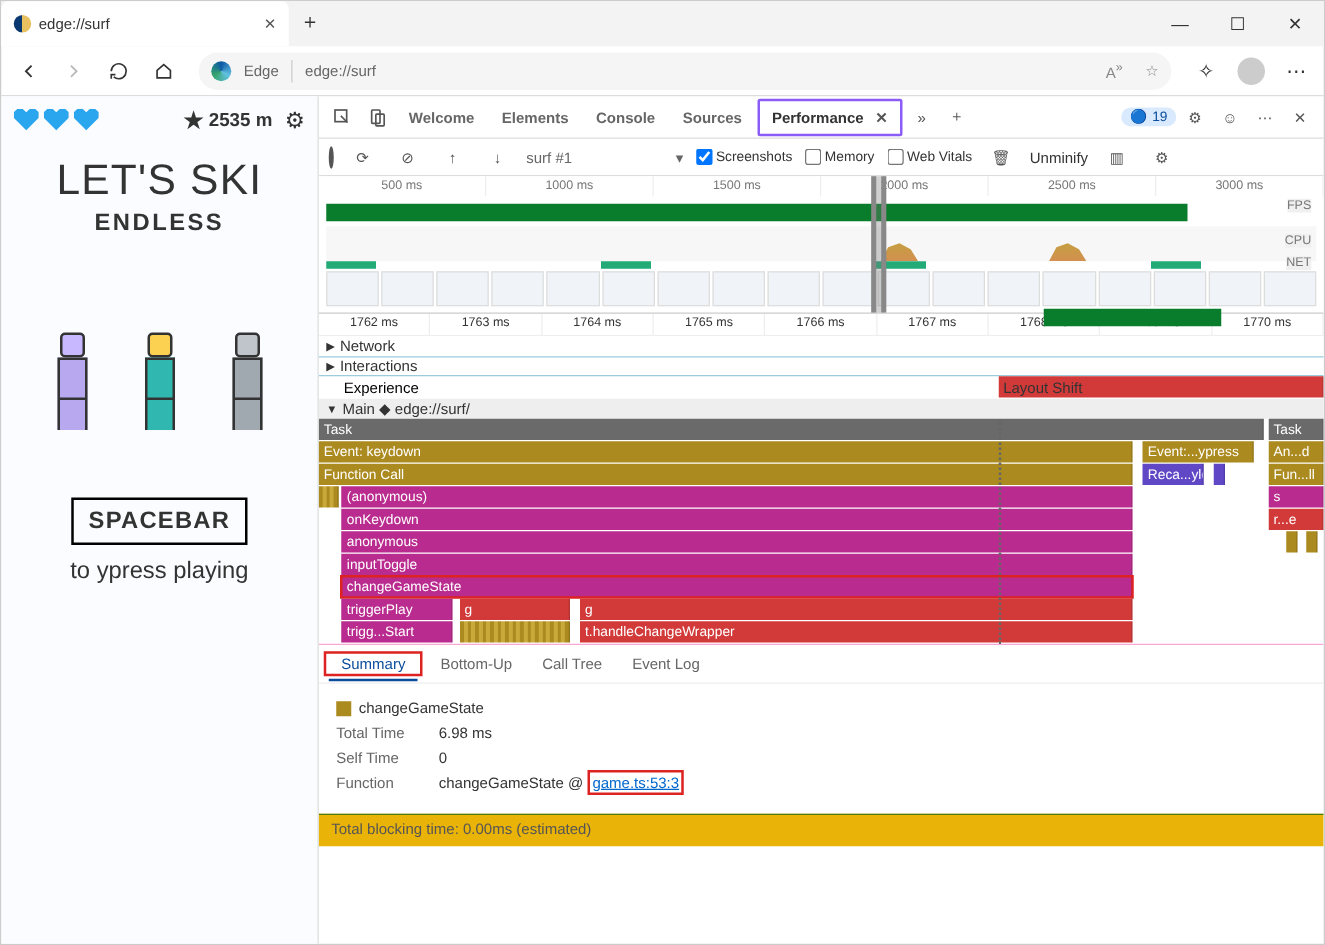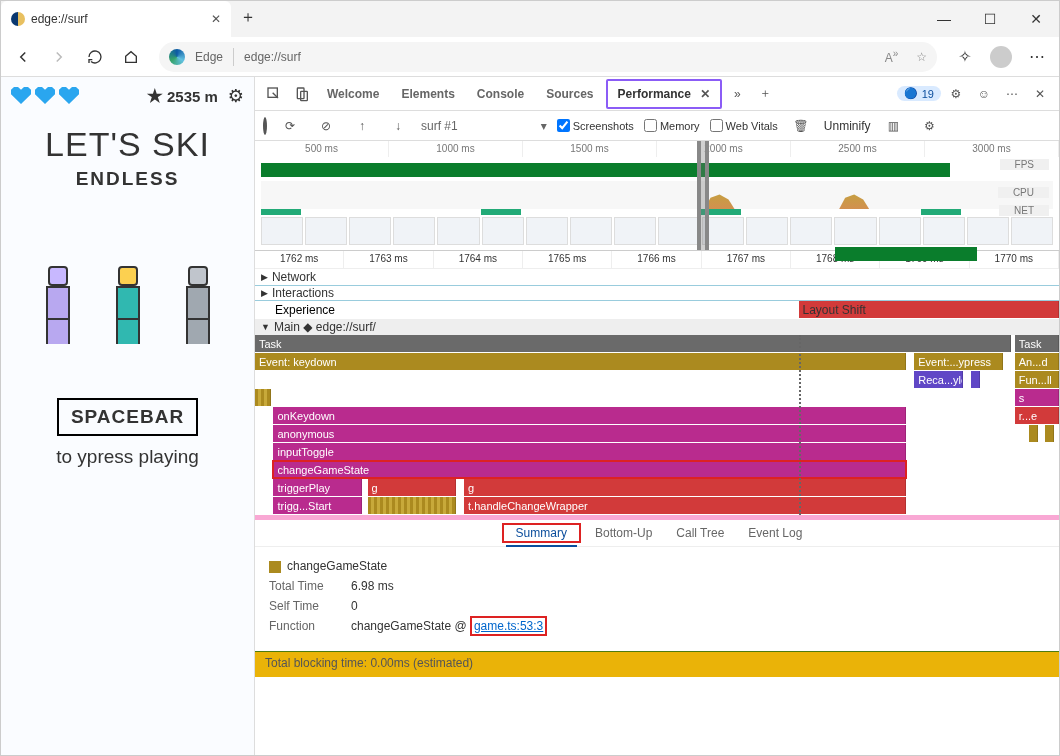--- a/index.html
+++ b/index.html
@@ -49,32 +49,32 @@
 .rec-inner { width: 6px; height: 6px; background: #555; border-radius: 50%; margin: 2px auto; }
 .ddown { color: #666; display:flex; align-items:center; gap:3px;}
 .ck { display: flex; align-items: flex-end; gap: 3px; color: #333; font-size:11px;}
 .overview { height: 110px; border-bottom: 1px solid #ccc; position: relative; background: #fff; }
 .ov-ruler { height: 16px; display: flex; color: #777; font-size: 10px; }
 .ov-tick { flex: 1; text-align: center; border-right: 1px solid #eee; padding-top: 2px;}
 .ov-main { height: 24px; position: relative; margin: 0 6px; }
 .ov-green { position:absolute; left:0; right:13%; top:6px; height:14px; background:#0a7d2c; }
 .ov-cpu { height: 28px; position: relative; margin: 0 6px; background: #f7f7f7; }
 .cpu-bump { position:absolute; bottom:0; width:30px; height:16px; background:linear-gradient(180deg,#c5a040,#d29050); clip-path: polygon(0 100%,20% 30%,50% 10%,80% 40%,100% 100%); }
-.ov-label { position:absolute; right:4px; font-size:10px; color:#777; background:#f0f0f0; padding:0 15px;}
+.ov-label { position:absolute; right:4px; font-size:10px; color:#777; background:#f0f0f0; padding:0 0;}
 .ov-film { height:28px; display:flex; gap:2px; margin:2px 6px; }
 .film-frame { flex:1; background:#f0f3f7; border:1px solid #ddd;}
 .flame-ruler { height:18px; display:flex; color:#333; font-size:10px; border-bottom:1px solid #eee;}
 .flame { position: relative; font-size: 11px; color: #fff; }
 .tree-row { height:16px; display:flex; align-items:center; gap:4px; padding-left:6px; color:#333; background:#fff;}
 .tree-row .tri { font-size:9px; }
 .sel-marker { position:absolute; left:67.6%; top:0; bottom:0; width:0; border-left:2px dotted #666; z-index:5;}
 .bar-row { height: 18px; display:flex; position:relative; }
 .bar { position:absolute; height:17px; display:flex; align-items:center; padding:0 4px; overflow:hidden; white-space:nowrap; border-right:1px solid rgba(0,0,0,0.15); }
 .c-task{background:#6a6a6a}.c-gold{background:#ab8a1f}.c-magenta{background:#b92b8e}.c-violet{background:#6047c6}.c-red{background:#d23a3a}.c-oliverow{background:repeating-linear-gradient(90deg,#ab8a1f 0 3px,#c8a93a 3px 6px)}
-.detail-tabs { height: 32px; display: flex; align-items: center; gap: 4px; padding: 0 4px; border-top: 5px solid #f9a8d4; border-bottom: 1px solid #eee; justify-content: center; }
+.detail-tabs { height: 32px; display: flex; align-items: center; gap: 4px; padding: 0 4px; border-top: 1px solid #f9a8d4; border-bottom: 1px solid #eee; }
 .d-tab { padding: 5px 10px; color: #666; }
 .d-tab.active { color: #0a4d9c; border-bottom: 2px solid #0a4d9c; }
 .red-box { border:2px solid #d22; padding:1px 2px;}
 .summary { padding: 12px 14px; color:#333; position:relative;}
 .summary .row { display:flex; gap:16px; margin:6px 0; font-size:12px;}
 .summary .lbl { color:#666; width:66px;}
 .swatch { width:12px; height:12px; background:#ab8a1f; display:inline-block; margin-right:6px; vertical-align:middle;}
 .src-link { color:#0066cc; text-decoration: underline; }
 .blocking { height:26px; border-top:1px solid #4d7c0f; padding:4px 10px; color:#555; background:#eab308;}
 svg{display:block}
@@ -313,26 +313,28 @@
           <div class="bar-row">
             <div class="bar c-task" style="left:0;right:6%">Task</div>
             <div class="bar c-task" style="right:0;width:5.5%">Task</div>
           </div>
           <div class="bar-row">
             <div class="bar c-gold" style="left:0;width:81%">Event: keydown</div>
             <div class="bar c-gold" style="left:82%;width:11%">Event:...ypress</div>
             <div class="bar c-gold" style="right:0;width:5.5%">An...d</div>
           </div>
           <div class="bar-row">
+            <div class="bar c-gold" style="left:0;width:81%">Function Call</div>
             <div class="bar c-violet" style="left:82%;width:6%">Reca...yle</div>
             <div class="bar c-violet" style="left:89%;width:1%"></div>
             <div class="bar c-gold" style="right:0;width:5.5%">Fun...ll</div>
           </div>
           <div class="bar-row">
             <div class="bar c-oliverow" style="left:0;width:2%"></div>
+            <div class="bar c-magenta" style="left:2.3%;width:78.7%">(anonymous)</div>
             <div class="bar c-magenta" style="right:0;width:5.5%">s</div>
           </div>
           <div class="bar-row">
             <div class="bar c-magenta" style="left:2.3%;width:78.7%">onKeydown</div>
             <div class="bar c-red" style="right:0;width:5.5%">r...e</div>
           </div>
           <div class="bar-row">
               <div class="bar c-magenta" style="left:2.3%;width:78.7%">anonymous</div>
             <div class="bar c-gold" style="right:2.6%;width:1%"></div>
             <div class="bar c-gold" style="right:0.6%;width:1%"></div>

